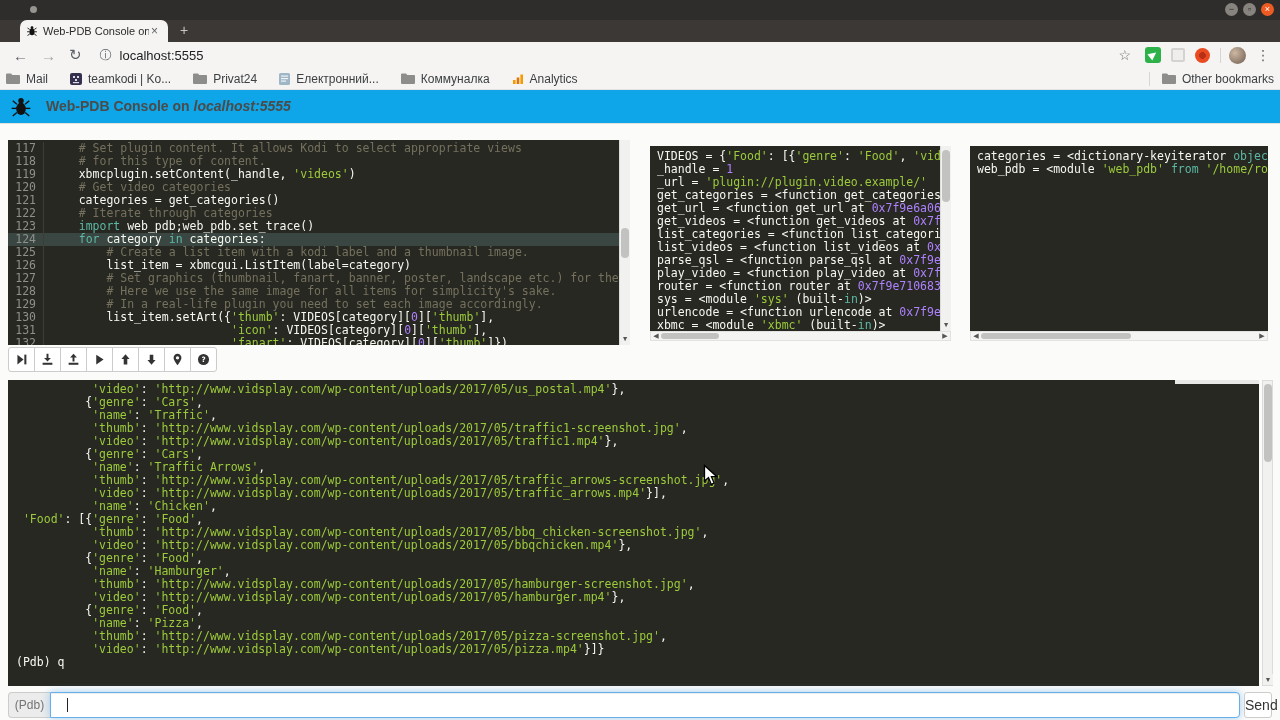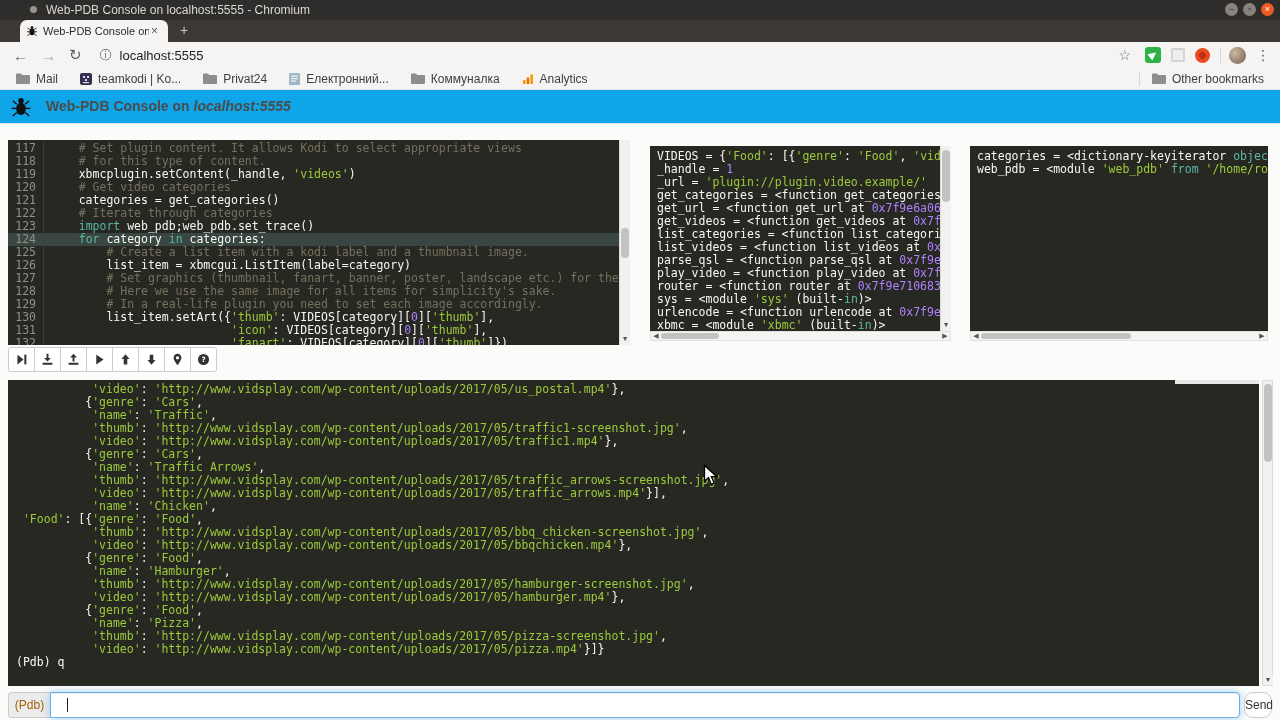--- a/index.html
+++ b/index.html
@@ -41,21 +41,21 @@
   .ext-red{width:15px;height:15px;border-radius:50%;margin-right:10px;
            background:radial-gradient(circle at 50% 50%, #b72f14 0 30%, #ea4a1f 32% 100%)}
   .bar-sep{width:1px;height:15px;background:#d6d5d3;margin-right:8px}
   .avatar{width:17px;height:17px;border-radius:50%;margin-right:10px;
           background:radial-gradient(circle at 35% 35%, #cdb8a2, #6c5a4e)}
   .dots-ic{color:#5f6368;font-size:14px;margin-right:10px}
 
   
   .bookmarksbar{position:absolute;left:0;top:68px;width:1280px;height:22px;background:#f5f4f3;
                 border-bottom:1px solid #e3e2e0;display:flex;align-items:center;
-                font-size:12px;color:#3c4043;padding:0 16px}
+                font-size:12px;color:#3c4043;padding:0 6px}
   .bm{display:flex;align-items:center;margin-right:22px;white-space:nowrap}
   .bm .ic{margin-right:6px;display:inline-flex}
   .other-bm{margin-left:auto;display:flex;align-items:center}
   .bm-sep{width:1px;height:14px;background:#d6d5d3;margin-right:12px}
 
   
   .page{position:absolute;left:0;top:90px;width:1280px;height:630px;background:#fbfbfa}
   .page-header{position:absolute;left:0;top:0;width:1280px;height:34px;background:#0ea5e9;
                border-bottom:1px solid #e0e0de}
   .page-logo{position:absolute;left:10px;top:6px}
@@ -102,42 +102,41 @@
   .pdb-toolbar{position:absolute;left:8px;top:257px;display:flex}
   .tbtn{width:27px;height:25px;background:#fff;border:1px solid #ccc;margin-left:-1px;
         display:flex;align-items:center;justify-content:center}
   .tbtn:first-child{margin-left:0;border-radius:3px 0 0 3px}
   .tbtn:last-child{border-radius:0 3px 3px 0}
   .tbtn svg{display:block}
 
   
   .prompt-row{position:absolute;left:8px;top:602px;width:1264px;height:26px;display:flex}
   .prompt-addon{flex:none;width:42px;background:#ececec;border:1px solid #ccc;border-right:none;
-                border-radius:4px 0 0 4px;font-size:12px;color:#a16207;
+                border-radius:4px 0 0 4px;font-size:12px;color:#737373;
                 display:flex;align-items:center;justify-content:center}
   .prompt-input{flex:1;border:1px solid #66afe9;border-radius:0 4px 4px 0;
                 box-shadow:inset 0 1px 1px rgba(0,0,0,.075),0 0 8px rgba(102,175,233,.6);
                 padding:0 8px;font-size:12px;outline:none;background:#fff;
                 font-family:"DejaVu Sans Mono",monospace}
   .caret{position:absolute;left:59px;top:6px;width:1px;height:14px;background:#222;
          animation:blink 1s step-end infinite}
   @keyframes blink{50%{opacity:0}}
   .send-btn{flex:none;margin-left:4px;width:28px;background:#fff;border:1px solid #ccc;
-            border-radius:9px;font-size:12px;color:#333;font-family:"Liberation Sans",sans-serif}
+            border-radius:3px;font-size:14px;color:#333;font-family:"Liberation Sans",sans-serif}
 
   .mouse-cursor{position:absolute;left:703px;top:464px;pointer-events:none;z-index:50}
 </style>
 </head>
 <body>
 
 <div class="screen">
 
   <div class="titlebar">
     <span class="title-dot"></span>
-    <span class="window-title">Web-PDB Console on localhost:5555 - Chromium</span>
     <div class="win-btns">
       <span class="win-btn">−</span>
       <span class="win-btn">▫</span>
       <span class="win-btn close">×</span>
     </div>
   </div>
 
   <div class="tabstrip">
     <div class="tab">
       <span class="ic" style="margin-right:5px;display:inline-flex">

